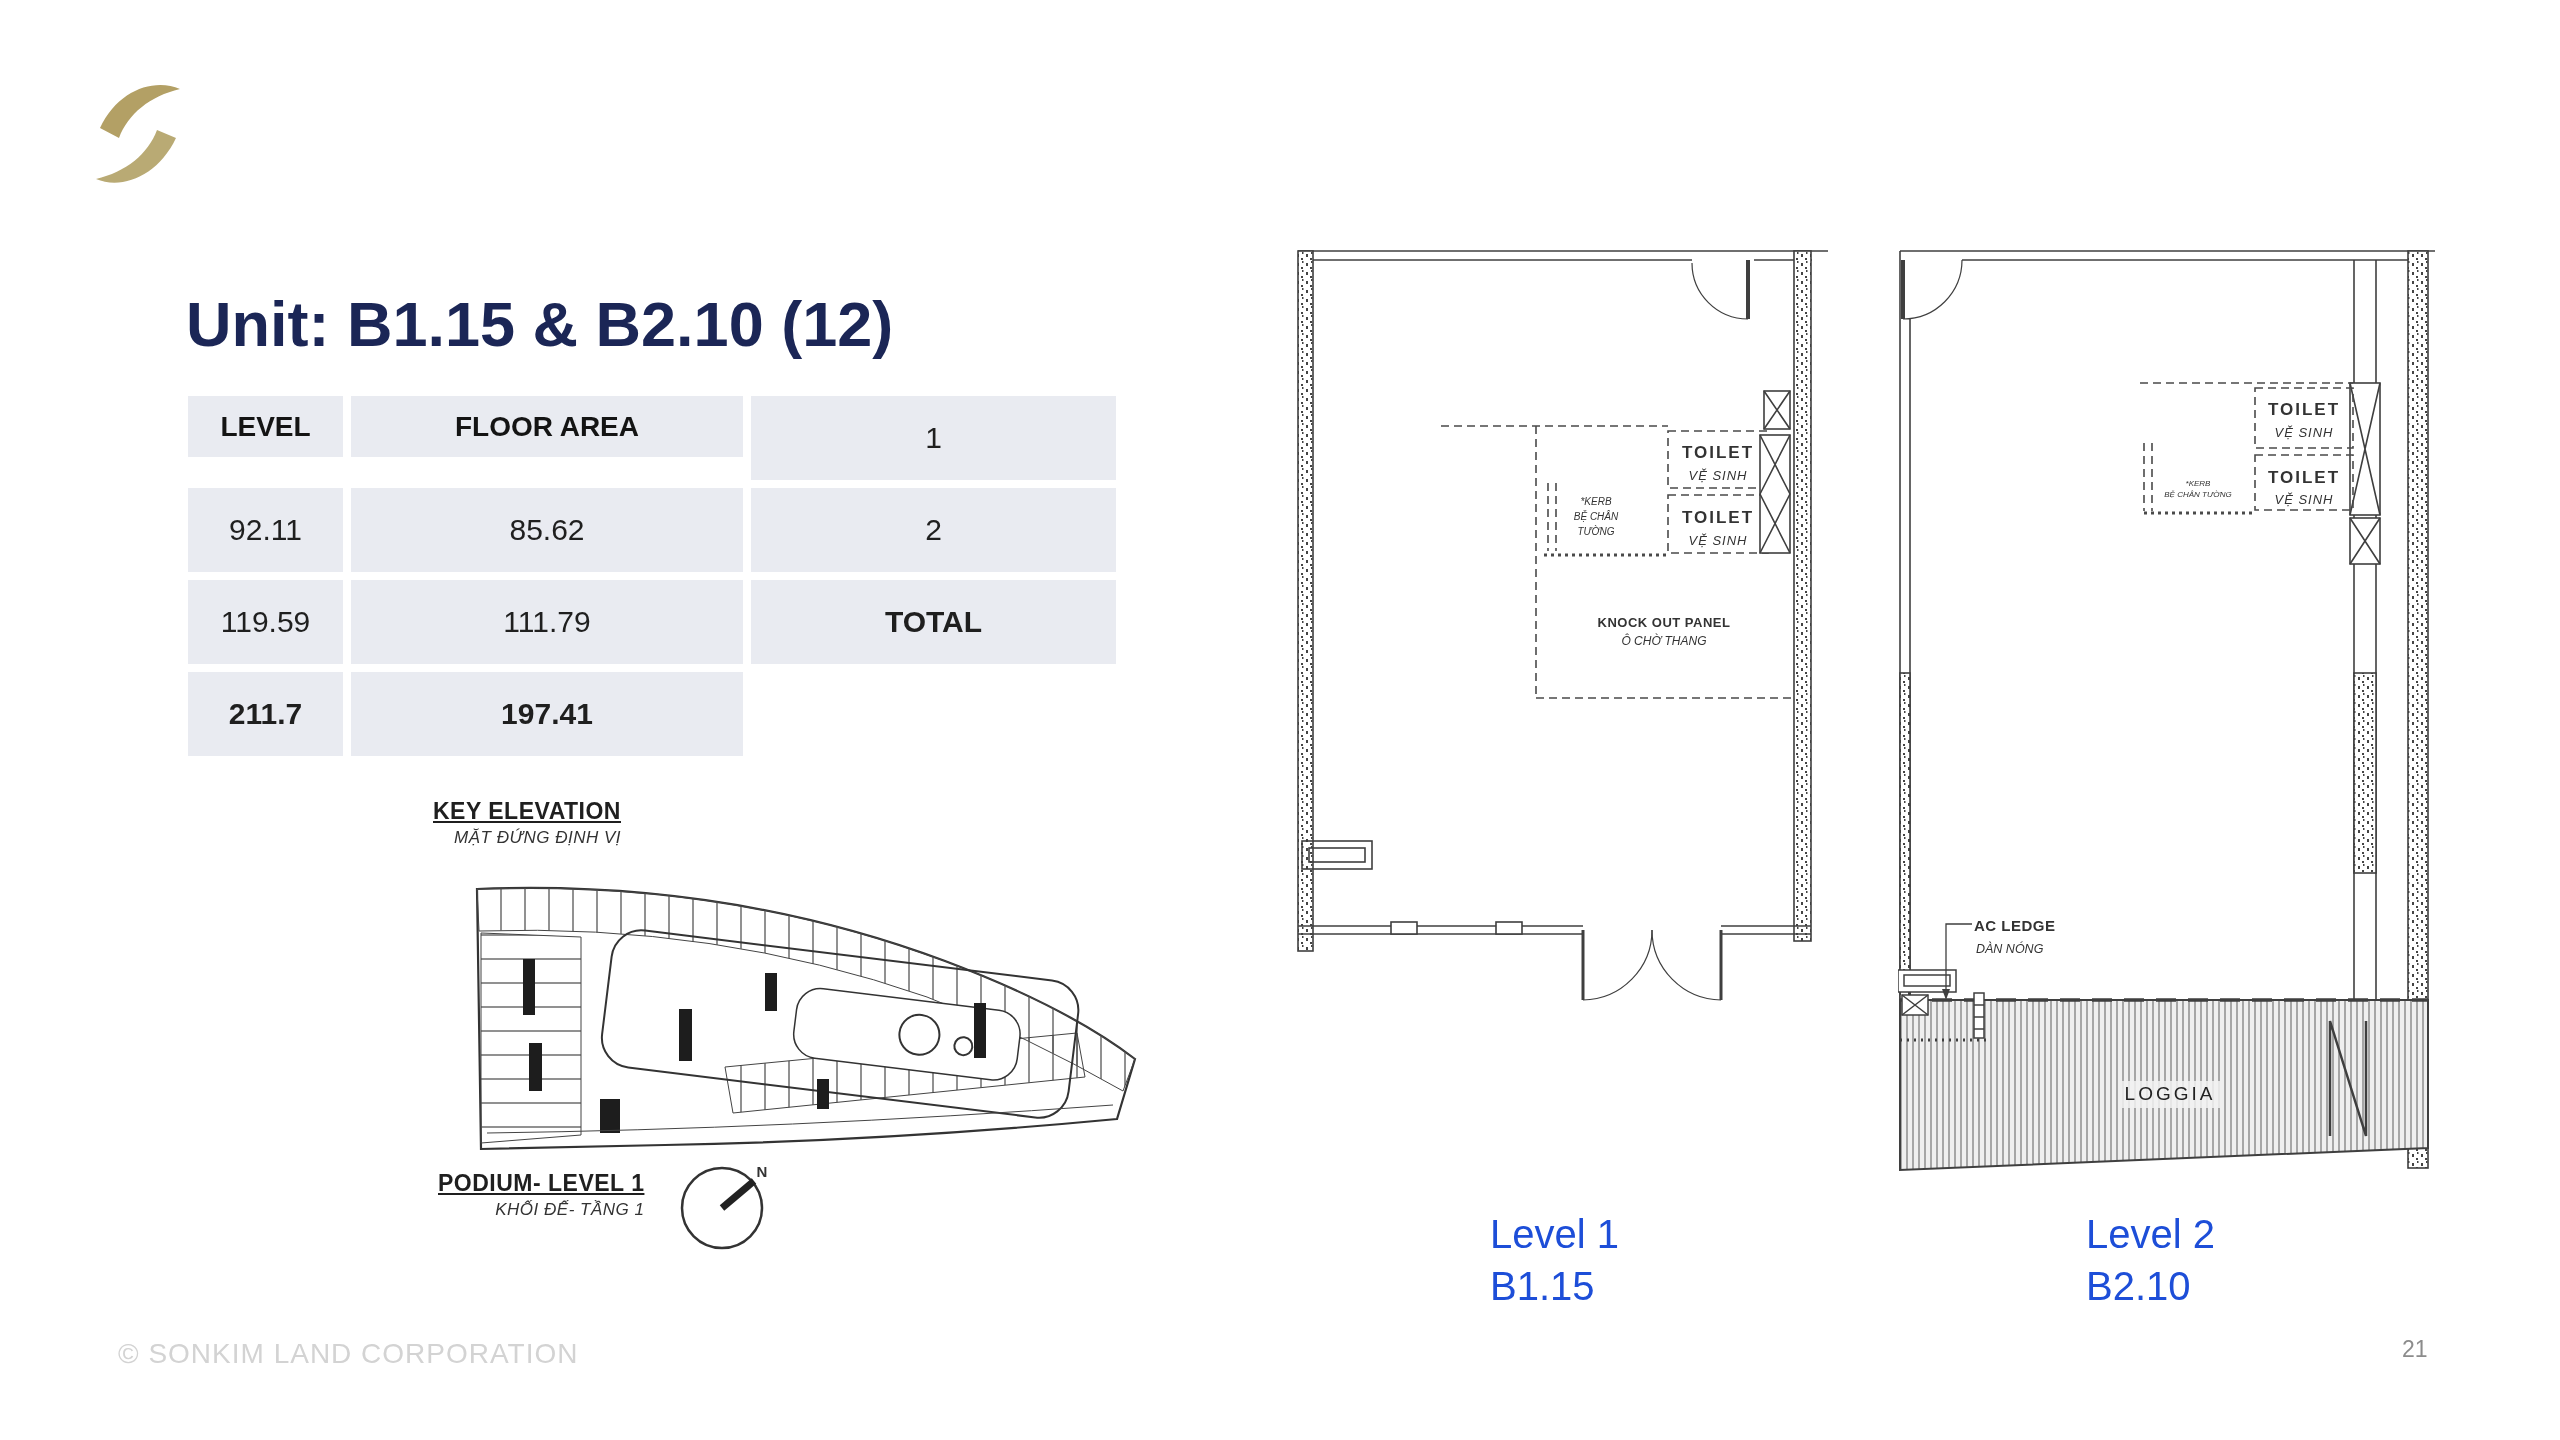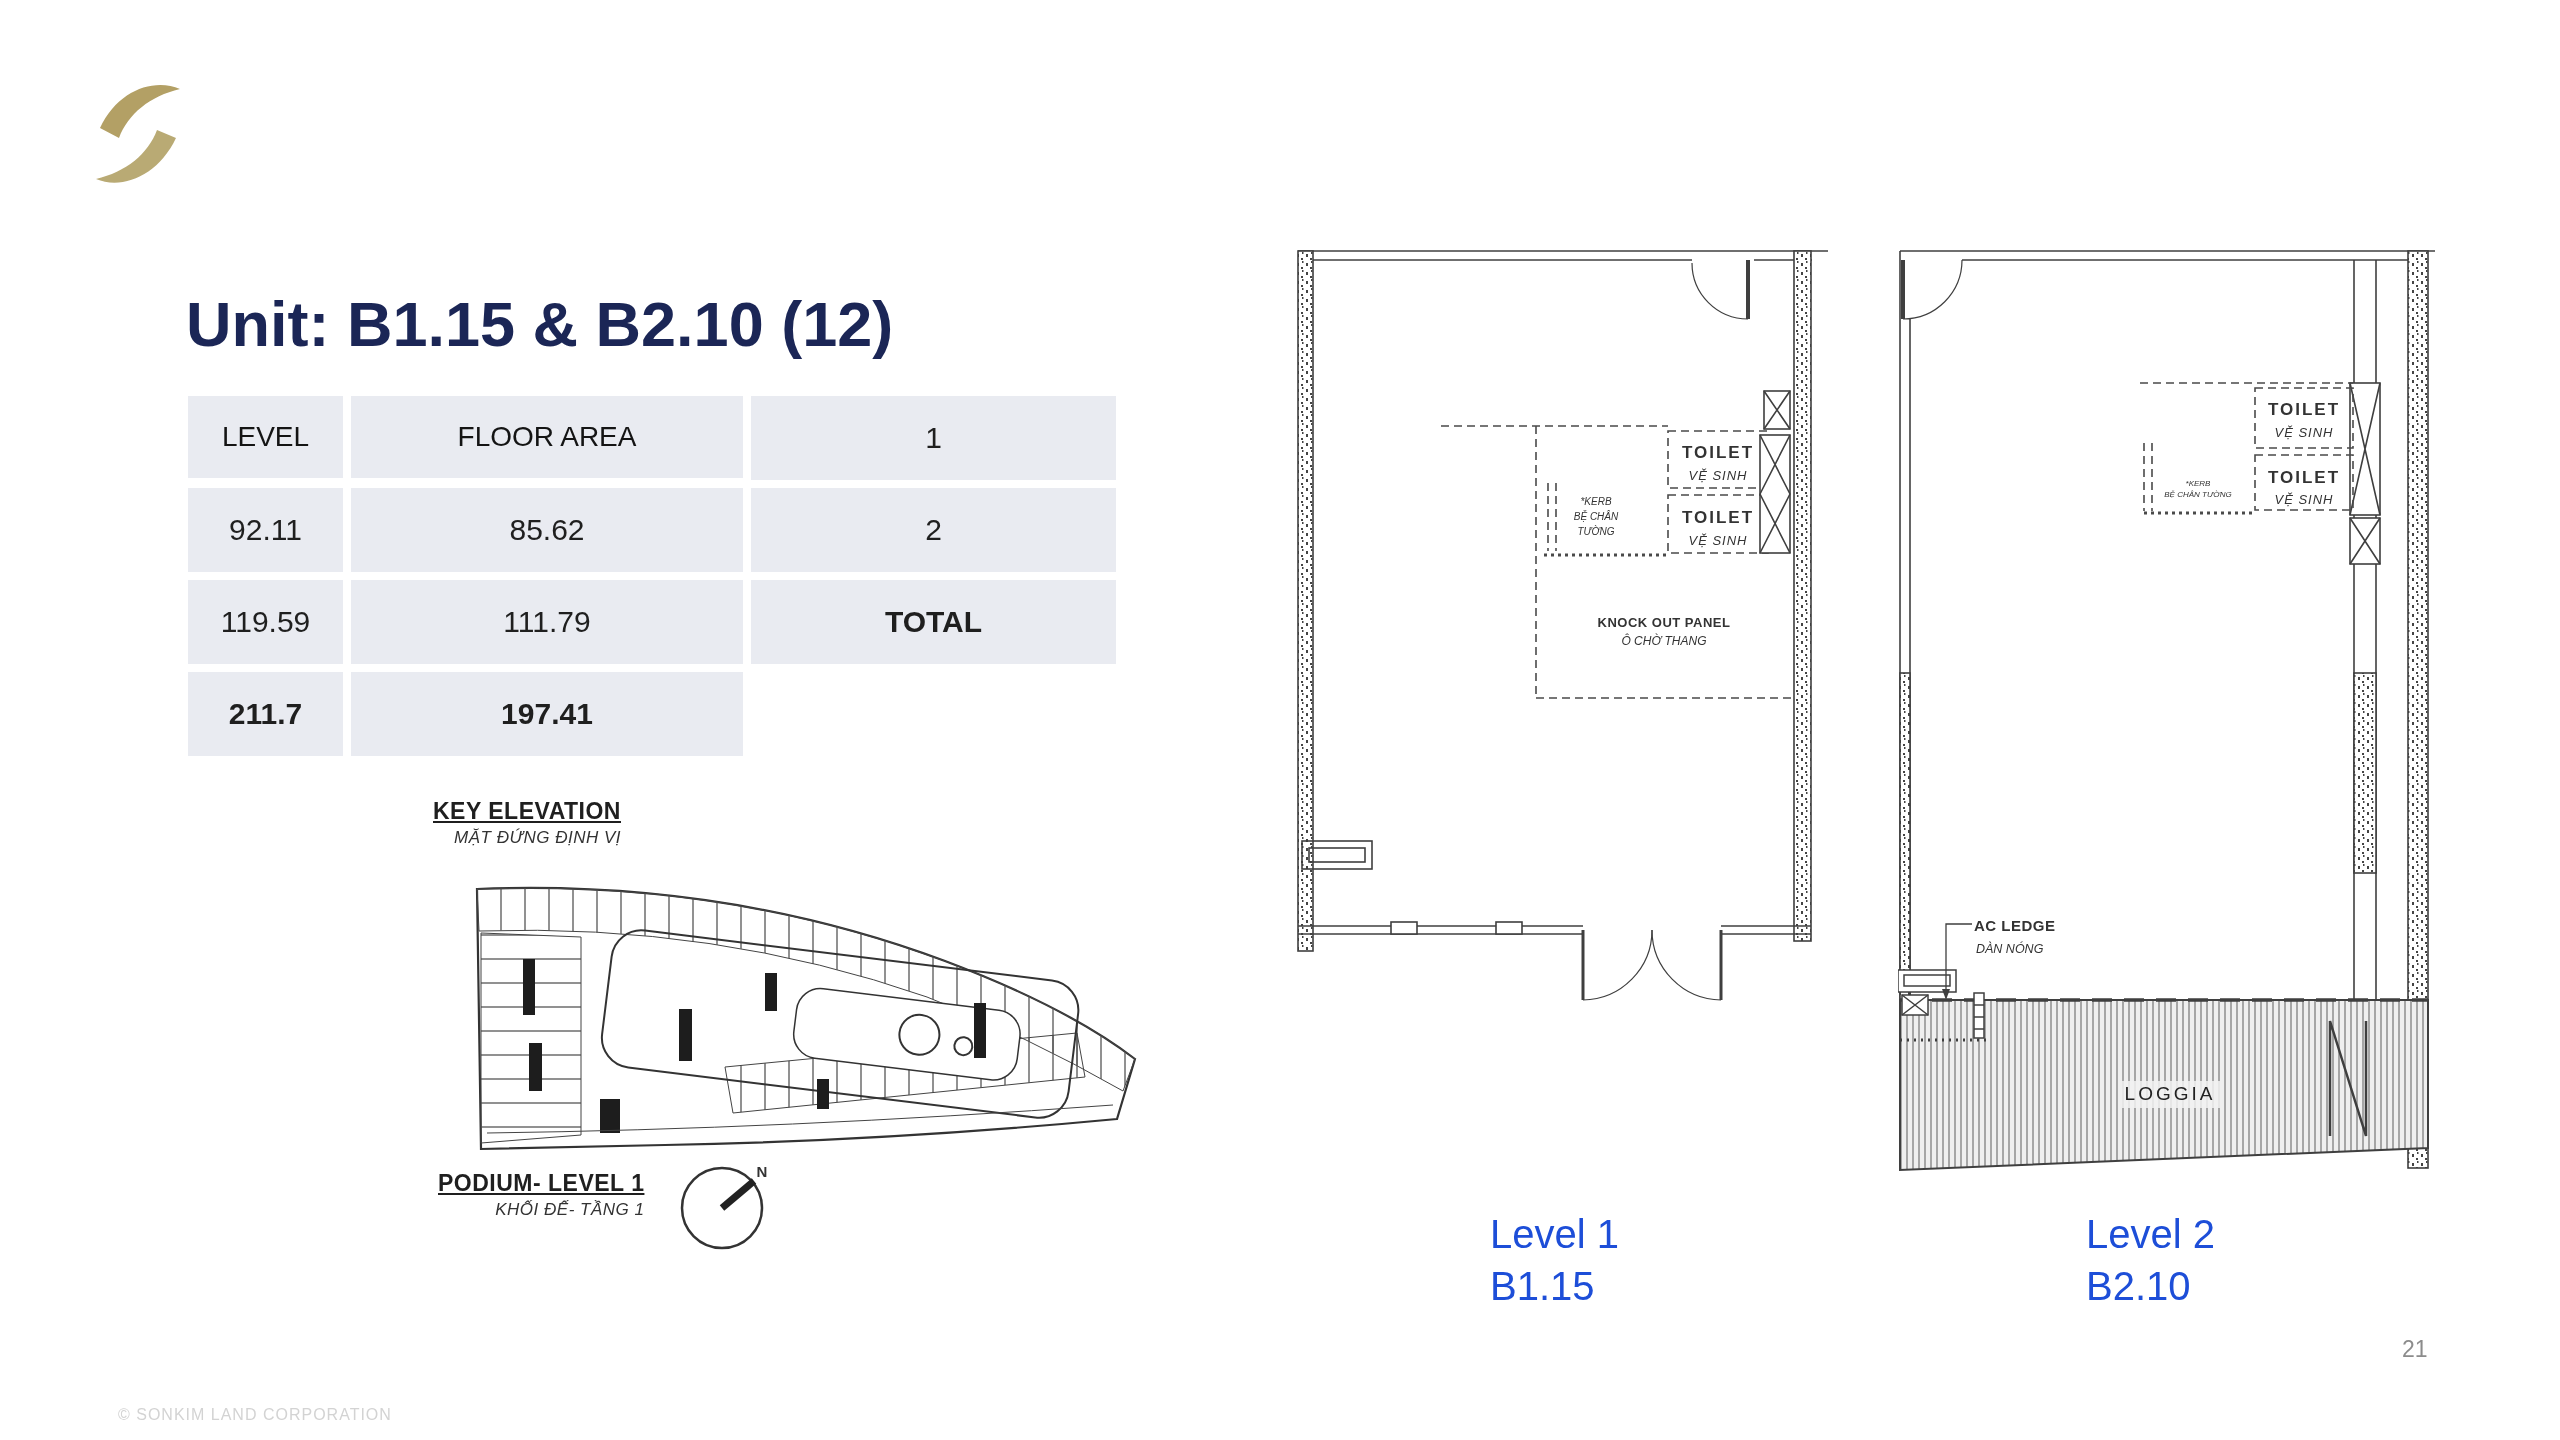--- a/index.html
+++ b/index.html
@@ -14,33 +14,33 @@
   .logo-sub{font-size:27px;color:#2f3d6f;letter-spacing:9px;text-align:right;margin-top:4px;}
 
   
   .page-title{position:absolute;left:186px;top:288px;font-size:63px;font-weight:bold;color:#1b2656;}
 
   
   .area-table{position:absolute;left:188px;top:396px;width:912px;display:grid;
     grid-template-columns:155px 392px 365px;grid-auto-rows:auto;gap:8px;background:#ffffff;}
   .cell{background:#e9ebf1;display:flex;align-items:center;justify-content:center;
     font-size:30px;color:#1f1f1f;height:84px;}
-  .cell.head{font-weight:normal;font-size:28px;height:82px;color:#141414;}
+  .cell.head{font-weight:bold;font-size:28px;height:61px;color:#141414;}
   .cell.total{font-weight:bold;}
 
   
   .draw-caption{position:absolute;color:#1f1f1f;}
   .draw-caption .cap-en{font-size:23px;font-weight:bold;text-decoration:underline;letter-spacing:0.5px;}
   .draw-caption .cap-vn{font-size:17px;font-style:italic;color:#333;margin-top:3px;letter-spacing:0.5px;text-align:right;}
 
   
   .plan-label{position:absolute;color:#1d4ed8;font-size:40px;line-height:52px;}
 
   
-  .copyright{position:absolute;left:118px;top:1406px;font-size:16px;color:#d3d3d3;letter-spacing:1px;}
+  .copyright{position:absolute;left:118px;top:1338px;font-size:28px;color:#d3d3d3;letter-spacing:1px;}
   .page-num{position:absolute;left:2402px;top:1336px;font-size:23px;color:#8c8c8c;}
 
   
   svg{position:absolute;}
   svg text{font-family:"Liberation Sans","DejaVu Sans",sans-serif;fill:#333;text-anchor:middle;}
   text.t-b{font-weight:bold;font-size:17px;letter-spacing:2px;}
   text.t-i{font-style:italic;font-size:13px;letter-spacing:1px;}
   text.t-s{font-size:10px;font-style:italic;}
   text.t-tiny{font-size:8px;font-style:italic;}
   text.t-k{font-size:13px;font-weight:bold;letter-spacing:0.5px;}

